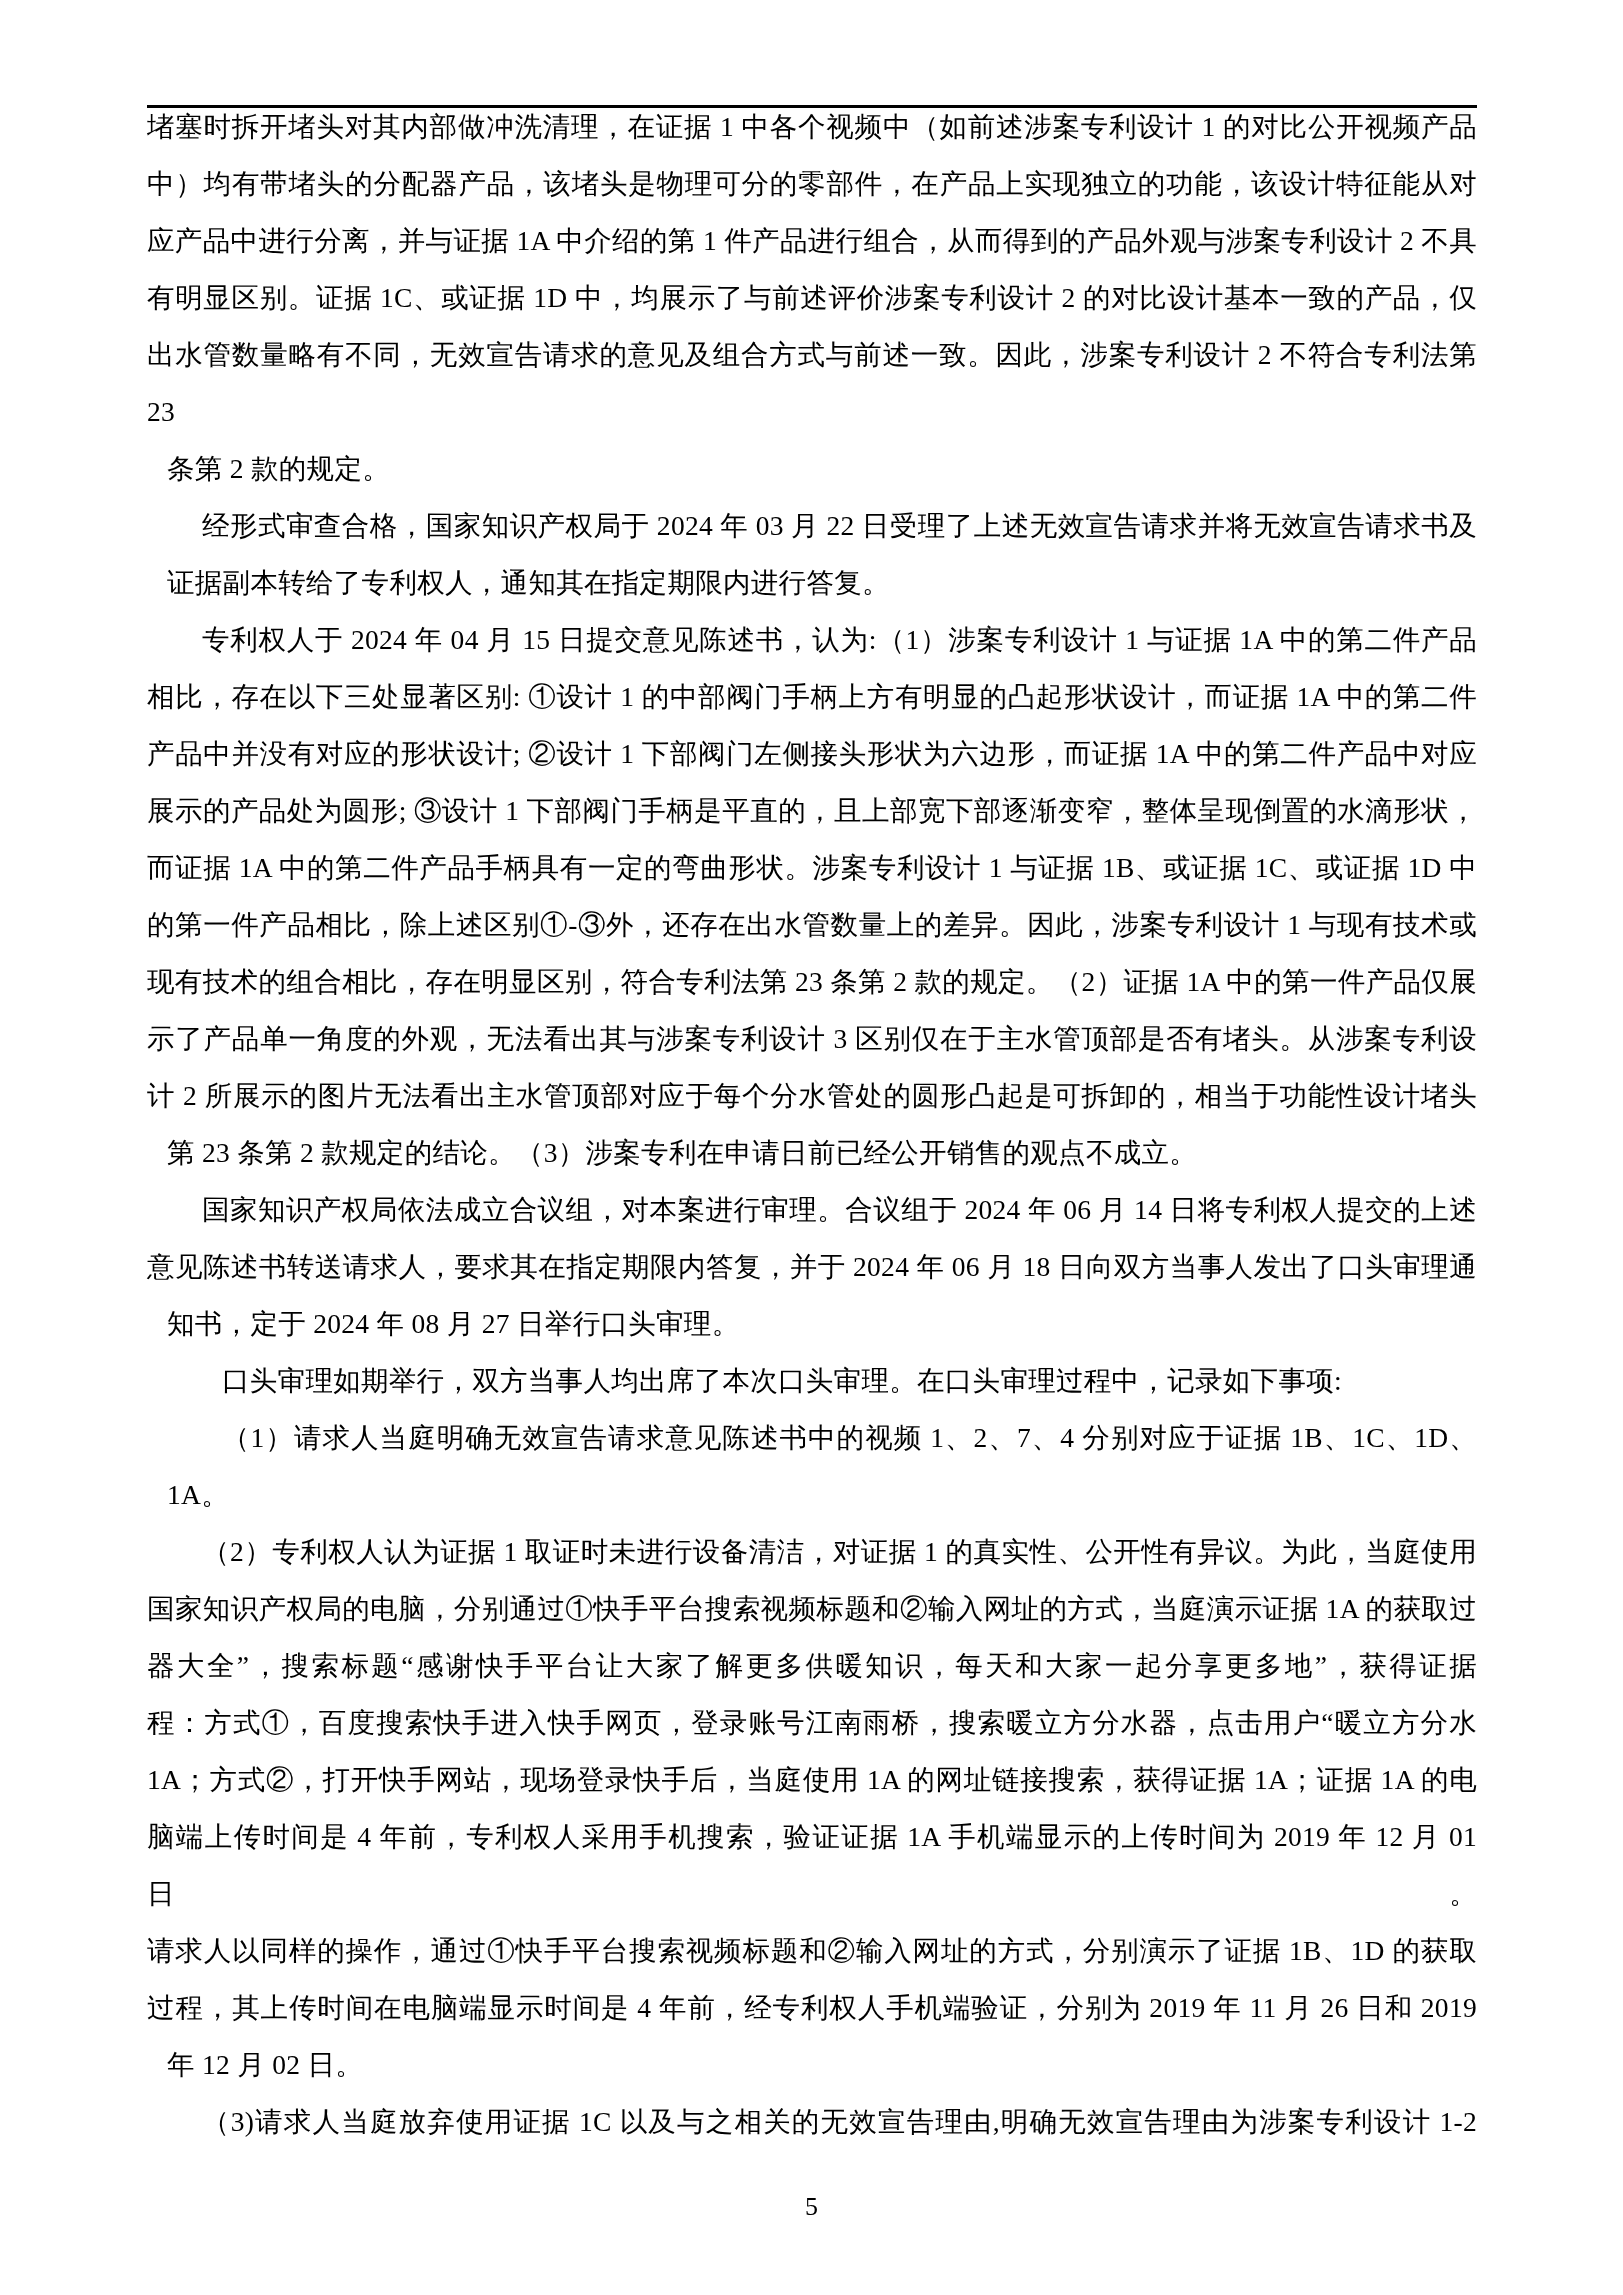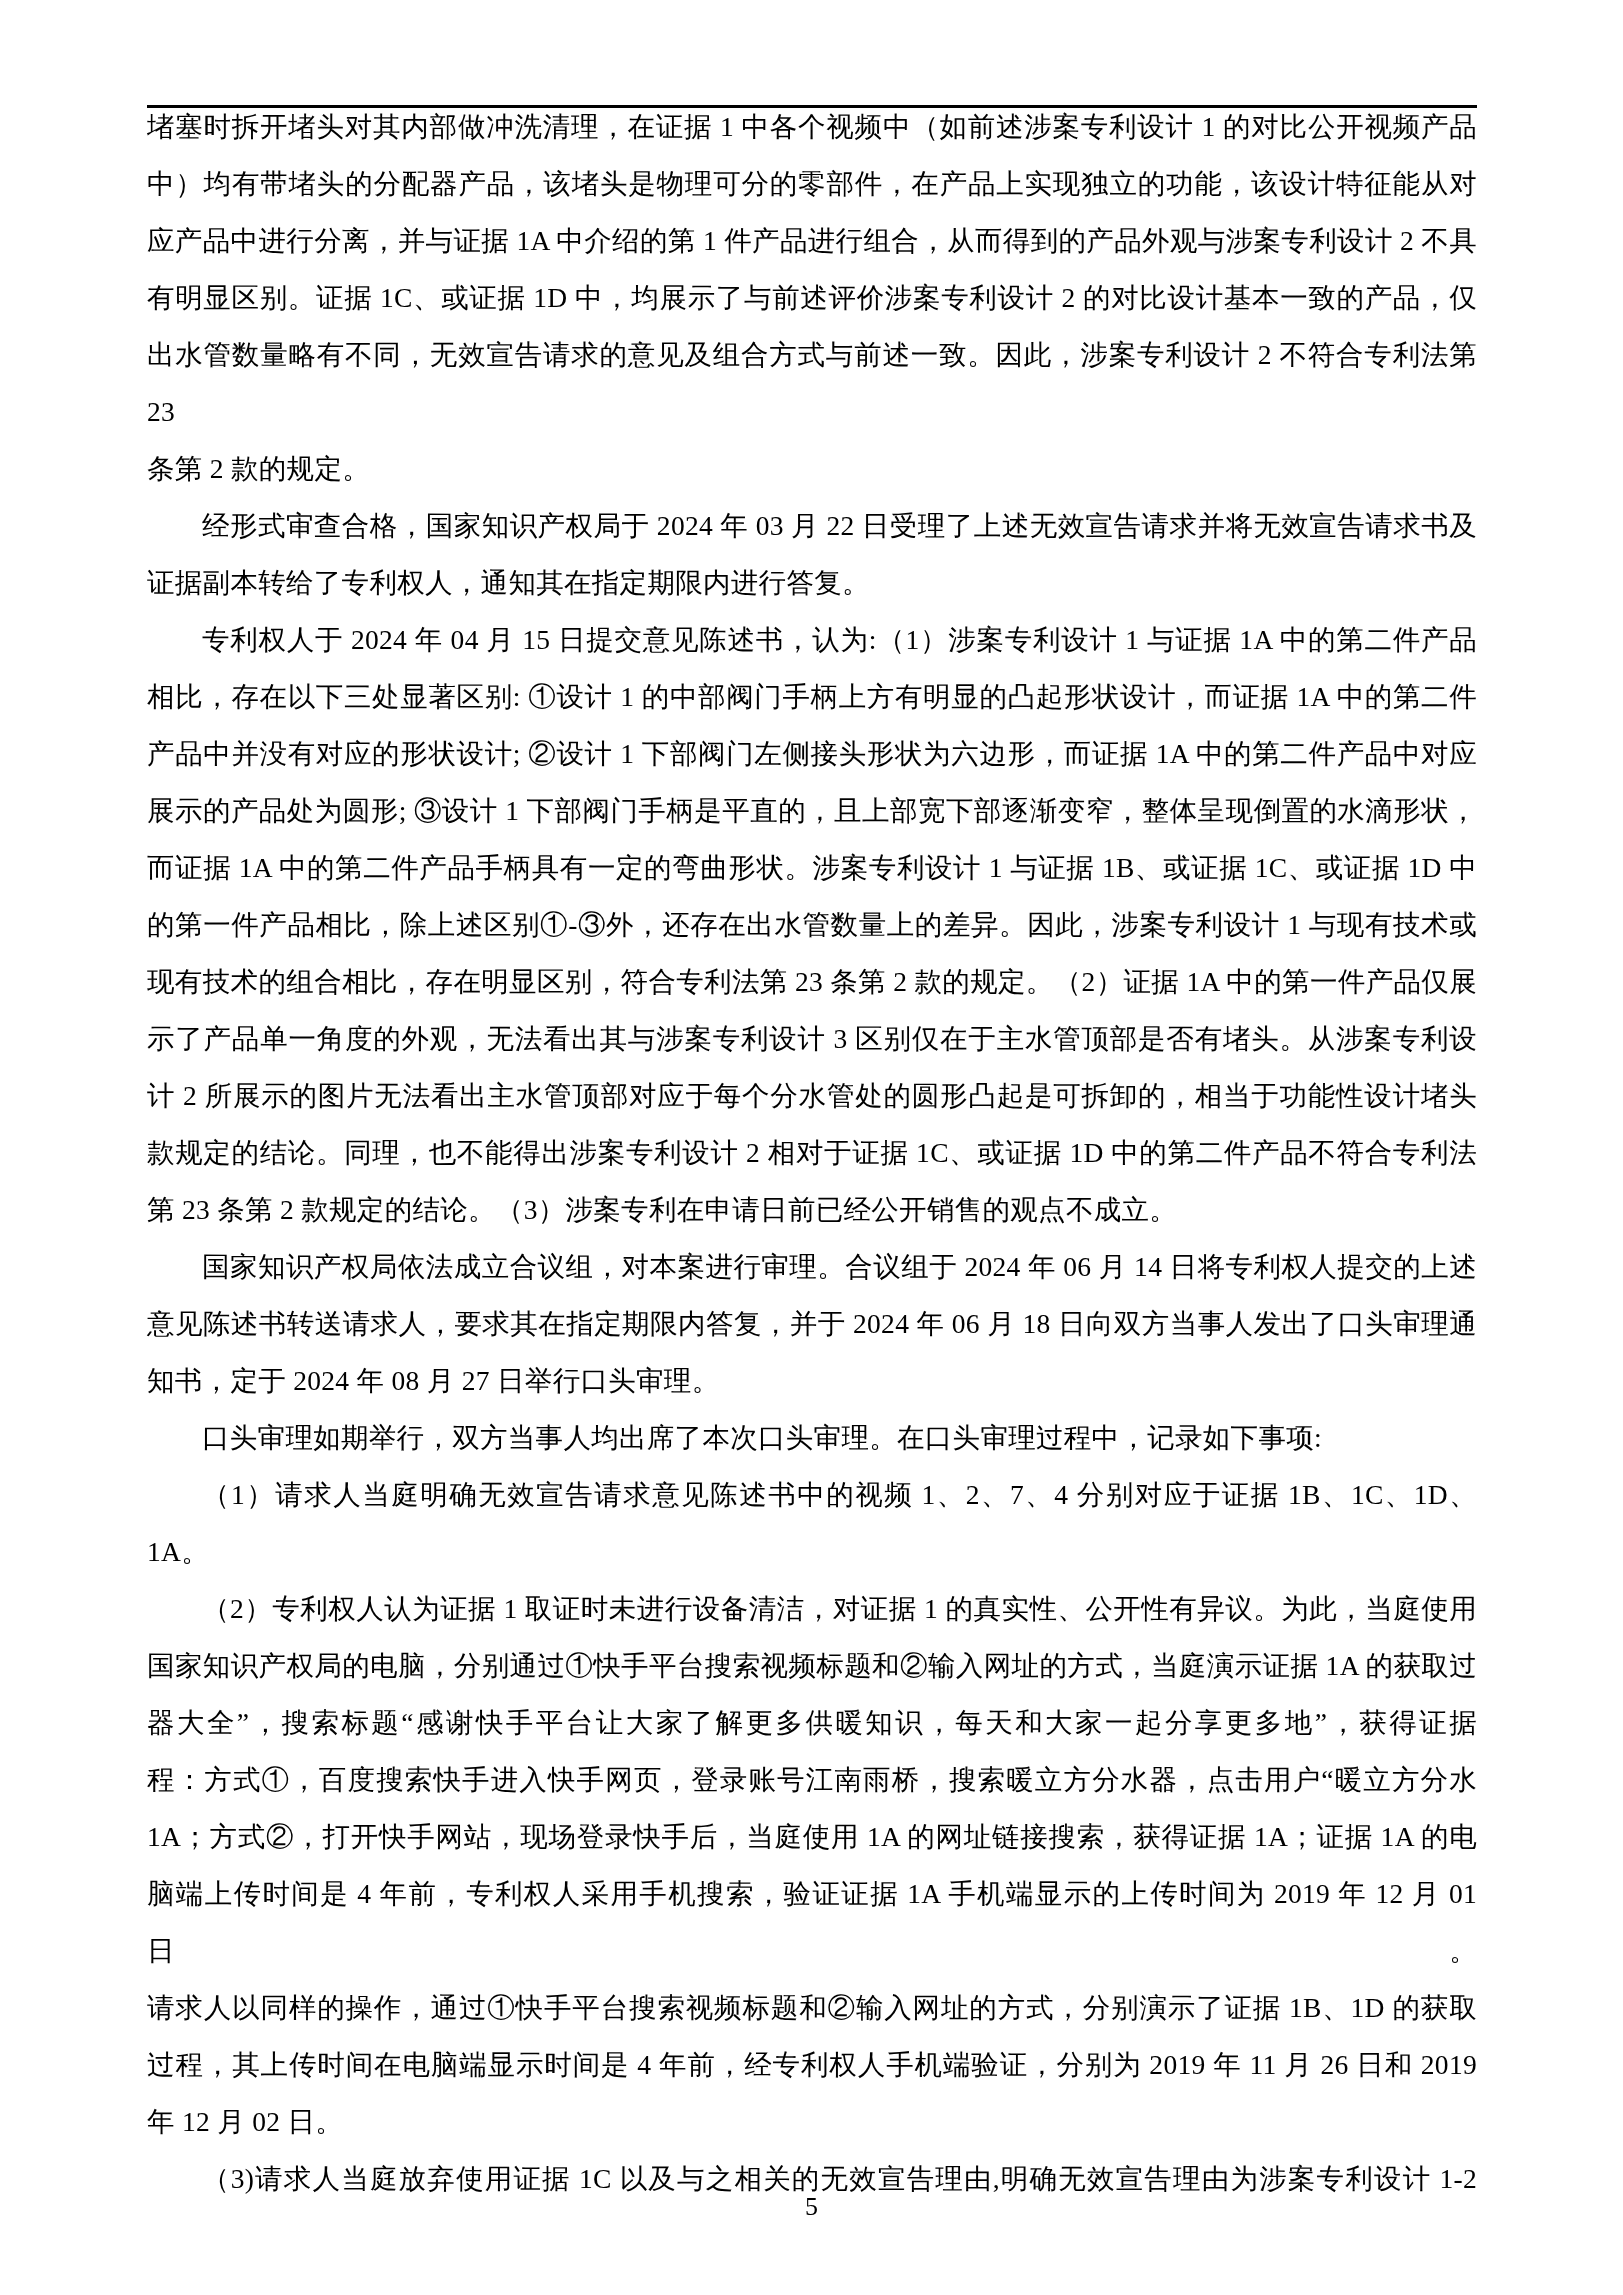--- a/index.html
+++ b/index.html
@@ -36,20 +36,21 @@
   }
   .line {
     font-size: 27.5px;
     line-height: 57px;
     text-align: justify;
     text-align-last: justify;
     letter-spacing: 0.3px;
   }
   .line.last {
     text-align-last: left;
+    margin-left: 20px;
   }
   .line.indent {
     text-indent: 2em;
   }
   .page-number {
     position: absolute;
     left: 0;
     top: 2194px;
     width: 100%;
     text-align: center;
@@ -73,21 +74,20 @@
       <div class="line last">证据副本转给了专利权人，通知其在指定期限内进行答复。</div>
       <div class="line indent">专利权人于 2024 年 04 月 15 日提交意见陈述书，认为:（1）涉案专利设计 1 与证据 1A 中的第二件产品</div>
       <div class="line">相比，存在以下三处显著区别: ①设计 1 的中部阀门手柄上方有明显的凸起形状设计，而证据 1A 中的第二件</div>
       <div class="line">产品中并没有对应的形状设计; ②设计 1 下部阀门左侧接头形状为六边形，而证据 1A 中的第二件产品中对应</div>
       <div class="line">展示的产品处为圆形; ③设计 1 下部阀门手柄是平直的，且上部宽下部逐渐变窄，整体呈现倒置的水滴形状，</div>
       <div class="line">而证据 1A 中的第二件产品手柄具有一定的弯曲形状。涉案专利设计 1 与证据 1B、或证据 1C、或证据 1D 中</div>
       <div class="line">的第一件产品相比，除上述区别①-③外，还存在出水管数量上的差异。因此，涉案专利设计 1 与现有技术或</div>
       <div class="line">现有技术的组合相比，存在明显区别，符合专利法第 23 条第 2 款的规定。（2）证据 1A 中的第一件产品仅展</div>
       <div class="line">示了产品单一角度的外观，无法看出其与涉案专利设计 3 区别仅在于主水管顶部是否有堵头。从涉案专利设</div>
       <div class="line">计 2 所展示的图片无法看出主水管顶部对应于每个分水管处的圆形凸起是可拆卸的，相当于功能性设计堵头</div>
-      <div class="line">款规定的结论。同理，也不能得出涉案专利设计 2 相对于证据 1C、或证据 1D 中的第二件产品不符合专利法</div>
       <div class="line last">第 23 条第 2 款规定的结论。（3）涉案专利在申请日前已经公开销售的观点不成立。</div>
       <div class="line indent">国家知识产权局依法成立合议组，对本案进行审理。合议组于 2024 年 06 月 14 日将专利权人提交的上述</div>
       <div class="line">意见陈述书转送请求人，要求其在指定期限内答复，并于 2024 年 06 月 18 日向双方当事人发出了口头审理通</div>
       <div class="line last">知书，定于 2024 年 08 月 27 日举行口头审理。</div>
       <div class="line indent last">口头审理如期举行，双方当事人均出席了本次口头审理。在口头审理过程中，记录如下事项:</div>
       <div class="line indent last">（1）请求人当庭明确无效宣告请求意见陈述书中的视频 1、2、7、4 分别对应于证据 1B、1C、1D、1A。</div>
       <div class="line indent">（2）专利权人认为证据 1 取证时未进行设备清洁，对证据 1 的真实性、公开性有异议。为此，当庭使用</div>
       <div class="line">国家知识产权局的电脑，分别通过①快手平台搜索视频标题和②输入网址的方式，当庭演示证据 1A 的获取过</div>
       <div class="line">器大全”，搜索标题“感谢快手平台让大家了解更多供暖知识，每天和大家一起分享更多地”，获得证据</div>
       <div class="line">程：方式①，百度搜索快手进入快手网页，登录账号江南雨桥，搜索暖立方分水器，点击用户“暖立方分水</div>

